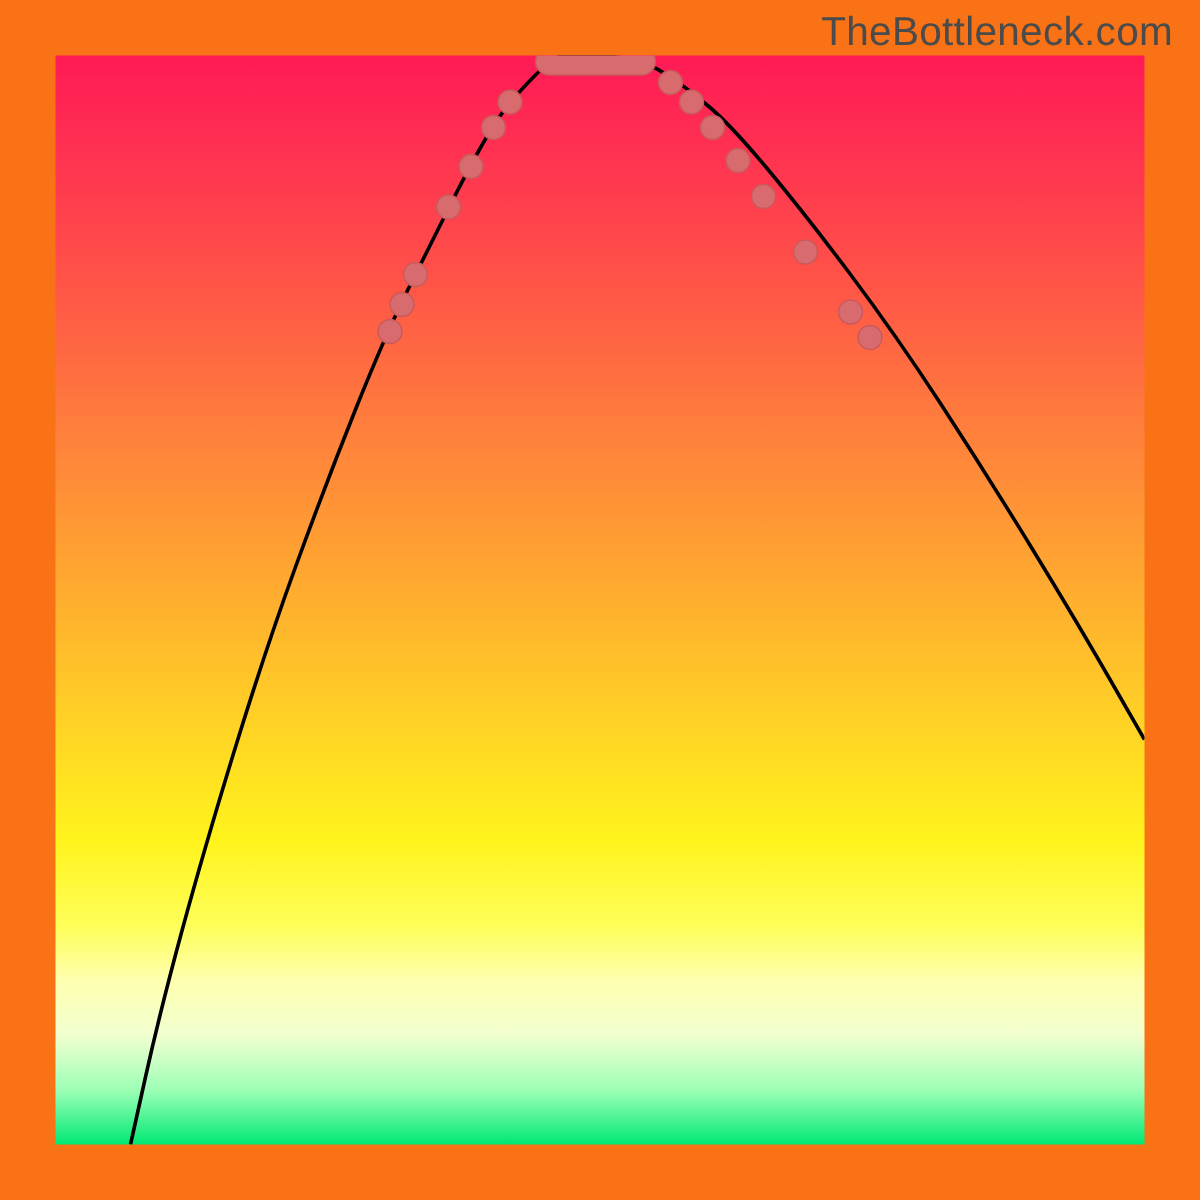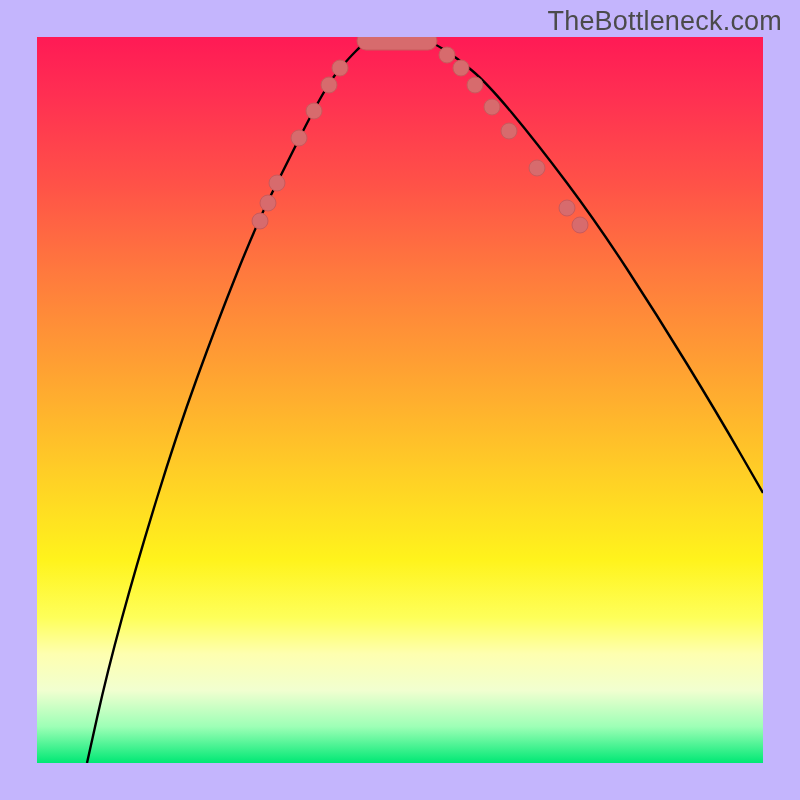--- a/index.html
+++ b/index.html
@@ -8,21 +8,21 @@
     width: 800px;
     height: 800px;
     overflow: hidden;
     background: #000;
     font-family: Arial, Helvetica, sans-serif;
   }
   .frame {
     position: relative;
     width: 800px;
     height: 800px;
-    background: #c4b5fd;
+    background: #f97316;
     text-decoration: underline;
   }
   .plot-area {
     position: absolute;
     left: 37px;
     top: 37px;
     width: 726px;
     height: 726px;
     
     background: linear-gradient(

